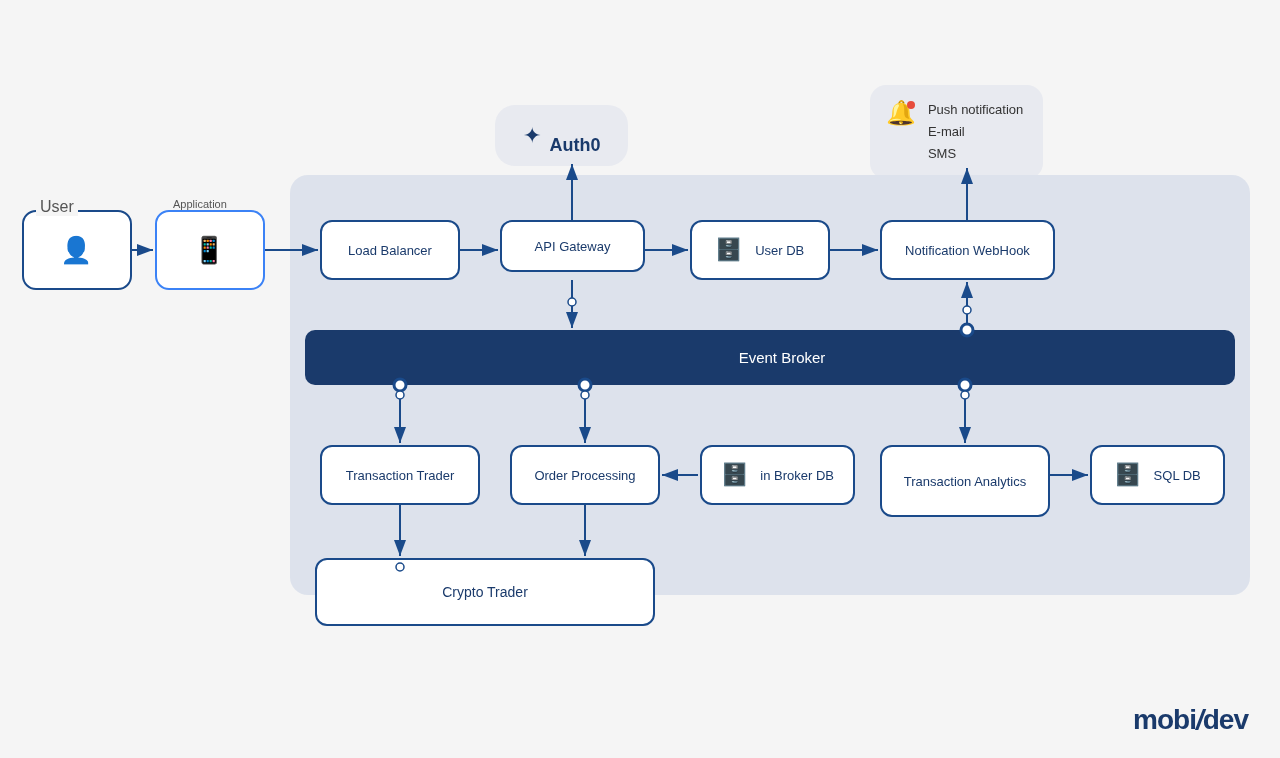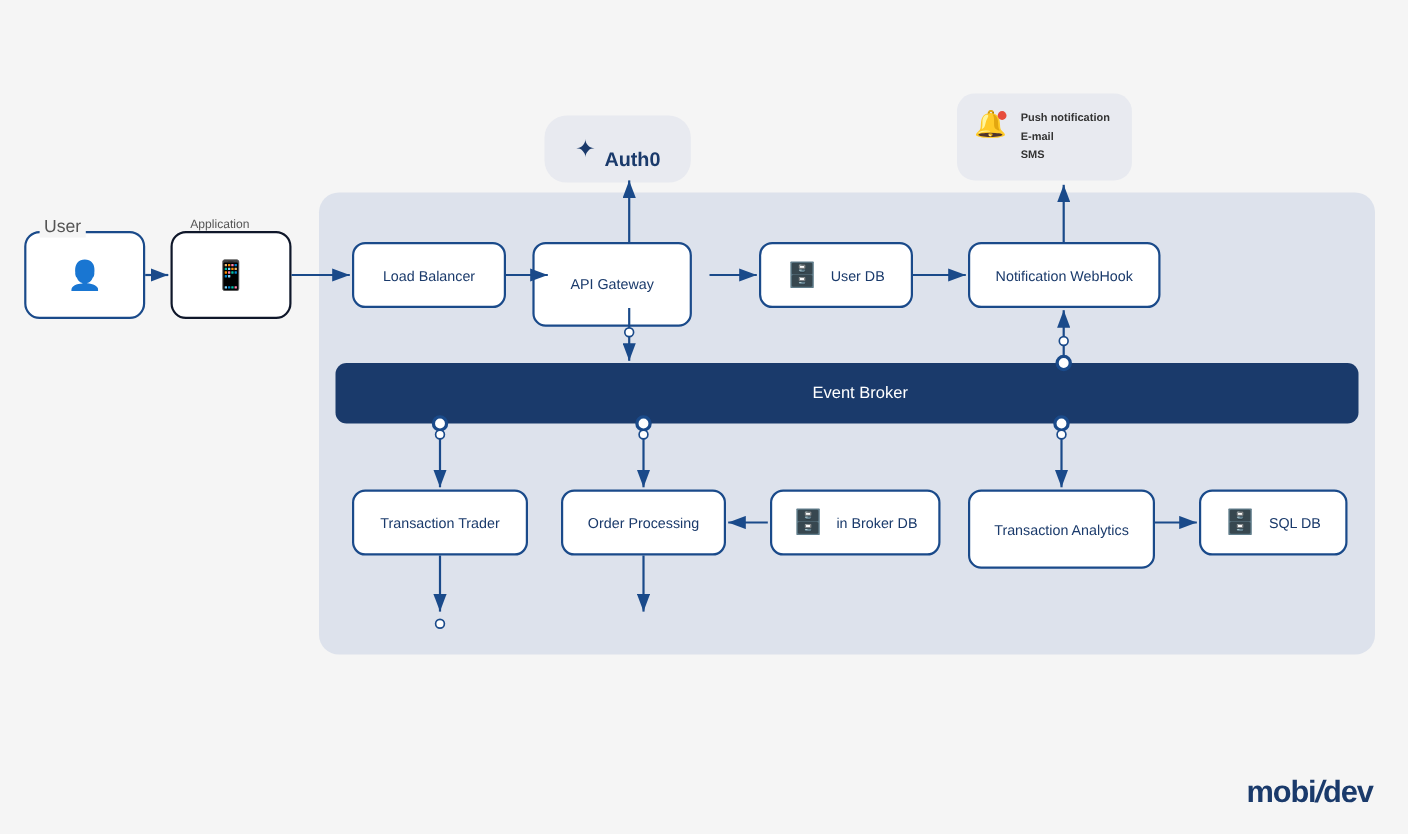--- a/index.html
+++ b/index.html
@@ -58,24 +58,23 @@
       position: relative;
     }
     .notif-dot {
       position: absolute;
       top: 2px; right: 1px;
       width: 8px; height: 8px;
       background: #e74c3c;
       border-radius: 50%;
     }
     .notif-lines {
-      font-size: 10px;
+      font-size: 13px;
       color: #333;
       line-height: 1.7;
-      font-weight: bold;
     }
 
     
     .main-container {
       position: absolute;
       top: 175px; left: 290px;
       width: 960px;
       height: 420px;
       background: #dde2ec;
       border-radius: 18px;
@@ -109,21 +108,21 @@
       color: #1a4a8a;
     }
 
     
     .app-box {
       position: absolute;
       top: 210px; left: 155px;
       width: 110px;
       height: 80px;
       background: white;
-      border: 2px solid #0f172a;
+      border: 2px solid #3b82f6;
       border-radius: 14px;
       display: flex;
       flex-direction: column;
       align-items: center;
       justify-content: center;
     }
     .app-label {
       position: absolute;
       top: -14px; left: 12px;
       font-size: 11px;
@@ -246,21 +245,21 @@
 
   <div class="app-box">
     <span class="app-label">Application</span>
     <span class="app-icon">📱</span>
   </div>
 
   <div class="node-box" style="top:220px;left:320px;width:140px;height:60px;">
     <span>Load Balancer</span>
   </div>
 
-  <div class="node-box" style="top:220px;left:484px;width:145px;height:77px;">
+  <div class="node-box" style="top:220px;left:500px;width:145px;height:52px;">
     <span>API Gateway</span>
   </div>
 
   <div class="node-box" style="top:220px;left:690px;width:140px;height:60px;">
     <div class="node-content">
       <span class="db-icon">🗄️</span>
       <span>User DB</span>
     </div>
   </div>
 
@@ -291,20 +290,23 @@
     <span>Transaction Analytics</span>
   </div>
 
   <div class="node-box" style="top:445px;left:1090px;width:135px;height:60px;">
     <div class="node-content">
       <span class="db-icon">🗄️</span>
       <span>SQL DB</span>
     </div>
   </div>
 
+  <div class="crypto-box">
+    <span>Crypto Trader</span>
+  </div>
 
   <svg class="arrows-svg">
     <defs>
       <marker id="arrowhead" markerWidth="8" markerHeight="6" refX="8" refY="3" orient="auto">
         <polygon points="0 0, 8 3, 0 6" fill="#1a4a8a"></polygon>
       </marker>
       <marker id="arrowhead-end" markerWidth="8" markerHeight="6" refX="0" refY="3" orient="auto">
         <polygon points="8 0, 0 3, 8 6" fill="#1a4a8a"></polygon>
       </marker>
       <marker id="circle-end" markerWidth="8" markerHeight="8" refX="4" refY="4" orient="auto">

